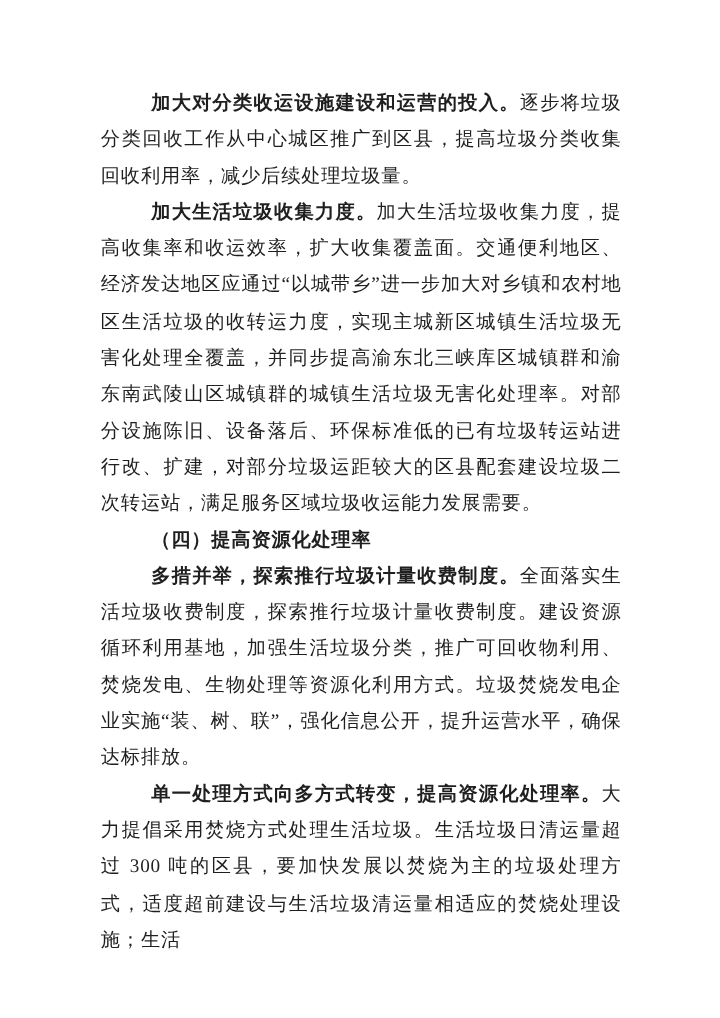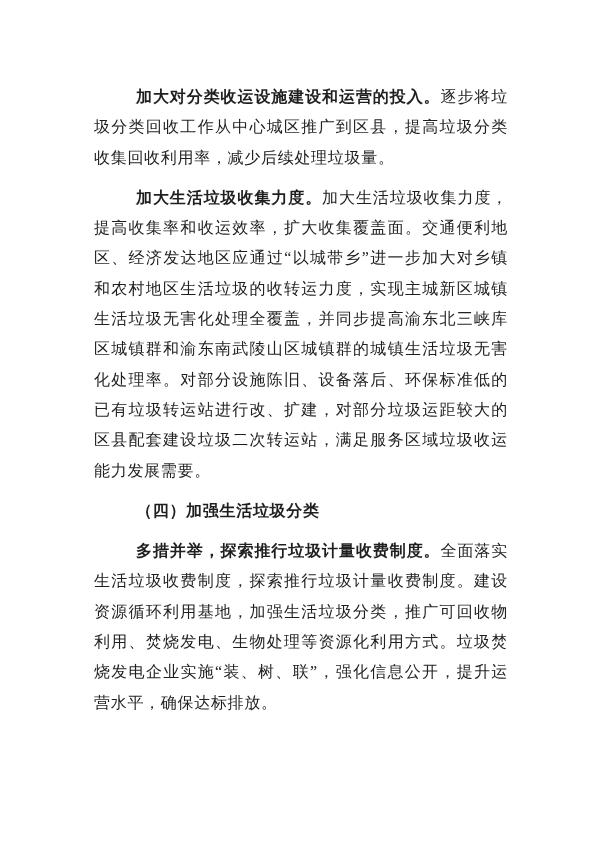--- a/index.html
+++ b/index.html
@@ -16,21 +16,21 @@
     font-family: "Liberation Serif", "DejaVu Serif", serif;
   }
   .content {
     position: absolute;
     top: 72px;
     left: 84px;
     width: 434px;
     color: #1f1f1f;
   }
   .para {
-    margin: 10px;
+    margin: 0;
     font-size: 16px;
     line-height: 30.3px;
     letter-spacing: 0.7px;
     text-align: justify;
     text-justify: inter-character;
     word-break: break-all;
     text-indent: 42px;
     color: #1f1f1f;
   }
   .para .lead {
@@ -54,18 +54,19 @@
 </head>
 <body>
 
 <div class="page">
   <div class="content">
   <p class="para"><span class="lead">加大对分类收运设施建设和运营的投入。</span><span class="rest">逐步将垃圾分类回收工作从中心城区推广到区县，提高垃圾分类收集回收利用率，减少后续处理垃圾量。</span></p>
 
 
   <p class="para"><span class="lead">加大生活垃圾收集力度。</span><span class="rest">加大生活垃圾收集力度，提高收集率和收运效率，扩大收集覆盖面。交通便利地区、经济发达地区应通过“以城带乡”进一步加大对乡镇和农村地区生活垃圾的收转运力度，实现主城新区城镇生活垃圾无害化处理全覆盖，并同步提高渝东北三峡库区城镇群和渝东南武陵山区城镇群的城镇生活垃圾无害化处理率。对部分设施陈旧、设备落后、环保标准低的已有垃圾转运站进行改、扩建，对部分垃圾运距较大的区县配套建设垃圾二次转运站，满足服务区域垃圾收运能力发展需要。</span></p>
 
-  <p class="para heading"><span class="htext">（四）加强生活垃圾分类</span></p>
+  <p class="para heading"><span class="htext">（四）提高资源化处理率</span></p>
 
   <p class="para"><span class="lead">多措并举，探索推行垃圾计量收费制度。</span><span class="rest">全面落实生活垃圾收费制度，探索推行垃圾计量收费制度。建设资源循环利用基地，加强生活垃圾分类，推广可回收物利用、焚烧发电、生物处理等资源化利用方式。垃圾焚烧发电企业实施“装、树、联”，强化信息公开，提升运营水平，确保达标排放。</span></p>
 
+  <p class="para"><span class="lead">单一处理方式向多方式转变，提高资源化处理率。</span><span class="rest">大力提倡采用焚烧方式处理生活垃圾。生活垃圾日清运量超过 300 吨的区县，要加快发展以焚烧为主的垃圾处理方式，适度超前建设与生活垃圾清运量相适应的焚烧处理设施；生活</span></p>
 </div>
 </div>
 
 </body></html>

